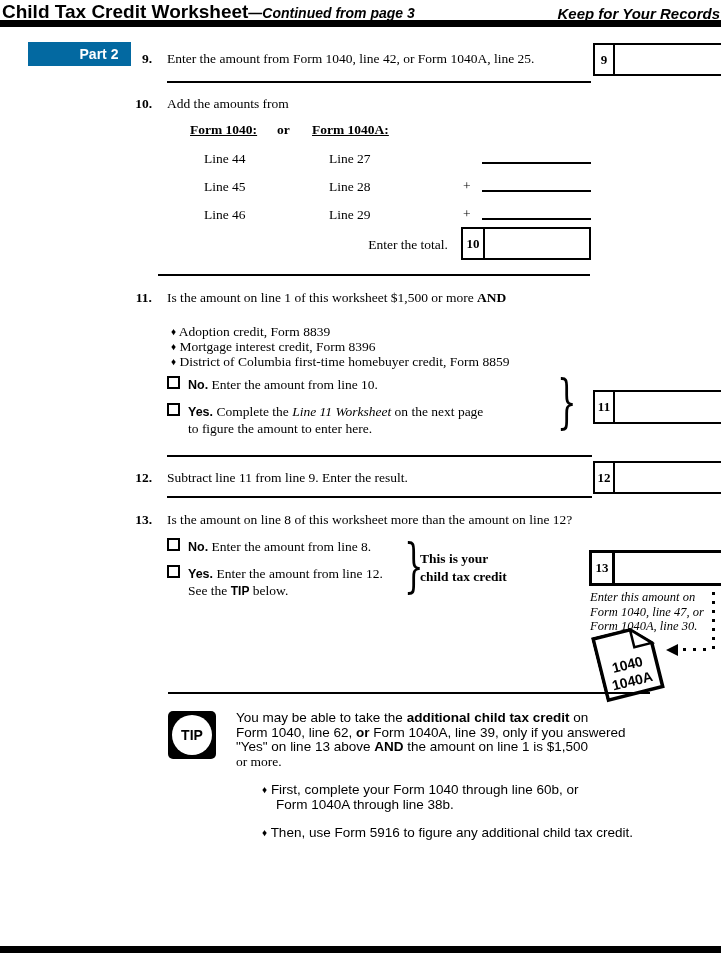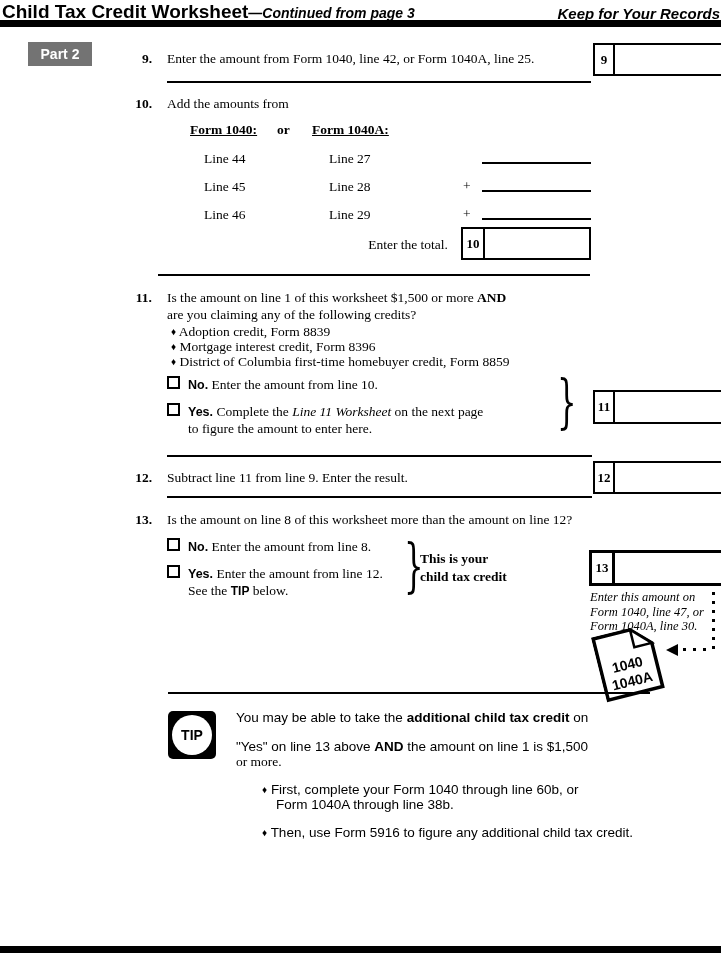--- a/index.html
+++ b/index.html
@@ -14,22 +14,22 @@
   .bar{position:absolute;left:0;width:721px;height:7px;background:#000;}
   .cb{position:absolute;width:9px;height:9px;border:2px solid #000;background:#fff;}
   .wline{position:absolute;width:109px;height:2px;background:#000;}
   .amtbox{position:absolute;border:2px solid #000;background:#fff;}
   .amtbox .lbl{position:absolute;left:0;top:0;bottom:0;width:18px;border-right:2px solid #000;
     font-family:"Liberation Serif",serif;font-weight:bold;font-size:13px;text-align:center;line-height:29px;}
   .amtbox .fld{position:absolute;left:20px;top:0;right:0;bottom:0;background:#fff;}
   .brace{position:absolute;font-family:"DejaVu Serif",serif;color:#000;line-height:1;}
   .dot{position:absolute;width:3px;height:3px;background:#000;}
   .diam{display:inline-block;font-size:10px;vertical-align:1px;}
-  .part2{position:absolute;left:28px;top:42px;width:64px;height:24px;background:#737373;color:#fff;
-    font-family:"Liberation Sans",sans-serif;font-weight:bold;font-size:14px;text-align:center;line-height:24px;}
+  .part2{position:absolute;left:28px;top:42px;width:64px;height:24px;background:#0369a1;color:#fff;
+    font-family:"Liberation Sans",sans-serif;font-weight:bold;font-size:14px;text-align:center;line-height:24px;padding-left:39px;}
   .tipicon{position:absolute;left:168px;top:711px;width:48px;height:48px;background:#000;border-radius:5px;}
   .tipicon .circ{position:absolute;left:4px;top:4px;width:40px;height:40px;background:#fff;border-radius:50%;}
   .tipicon .txt{position:absolute;left:0;top:0;width:48px;height:48px;text-align:center;line-height:48px;
     font-family:"Liberation Sans",sans-serif;font-weight:bold;font-size:14px;color:#000;}
   .tiptext{font-family:"Liberation Sans","DejaVu Sans",sans-serif;font-size:13.5px;}
   .arrL{position:absolute;width:0;height:0;border-top:6px solid transparent;border-bottom:6px solid transparent;border-right:12px solid #000;}
   .stamp{position:absolute;left:598px;top:629px;width:62px;height:68px;transform:rotate(-14deg);}
 </style>
 </head>
 <body>
@@ -77,21 +77,20 @@
   <div class="amtbox" style="left:461px;top:227px;width:126px;height:29px;">
     <div class="lbl" style="width:20px;">10</div>
     <div class="fld" style="left:22px;"></div>
   </div>
   <div class="rule" style="left:158px;top:274px;width:432px;"></div>
 
   <div class="abs serif b" style="left:130px;top:290px;width:22px;text-align:right;">11.</div>
   <div class="abs serif" style="left:167px;top:290px;">
     <span>Is the amount on line 1 of this worksheet $1,500 or more </span><span class="b">AND</span>
   </div>
-  <div class="abs serif" style="left:167px;top:307px;">are you claiming any of the following credits?</div>
 
   <div class="abs serif" style="left:171px;top:324px;">
     <span class="diam">♦</span>
     <span>Adoption credit, Form 8839</span>
   </div>
   <div class="abs serif" style="left:171px;top:339px;">
     <span class="diam">♦</span>
     <span>Mortgage interest credit, Form 8396</span>
   </div>
   <div class="abs serif" style="left:171px;top:354px;">
@@ -179,20 +178,23 @@
   <div class="rule" style="left:168px;top:692px;width:482px;"></div>
 
   <div class="tipicon">
     <div class="circ"></div>
     <div class="txt">TIP</div>
   </div>
 
   <div class="abs tiptext" style="left:236px;top:710px;">
     <span>You may be able to take the </span><span class="b">additional child tax credit</span><span> on</span>
   </div>
+  <div class="abs tiptext" style="left:236px;top:725px;">
+    <span>Form 1040, line 62, </span><span class="b">or</span><span> Form 1040A, line 39, only if you answered</span>
+  </div>
   <div class="abs tiptext" style="left:236px;top:739px;">
     <span>"Yes" on line 13 above </span><span class="b">AND</span><span> the amount on line 1 is $1,500</span>
   </div>
   <div class="abs tiptext" style="left:236px;top:754px;font-family:Liberation Serif, serif;">or more.</div>
 
   <div class="abs tiptext" style="left:262px;top:782px;">
     <span class="diam">♦</span>
     <span>First, complete your Form 1040 through line 60b, or</span>
   </div>
   <div class="abs tiptext" style="left:276px;top:797px;">Form 1040A through line 38b.</div>

